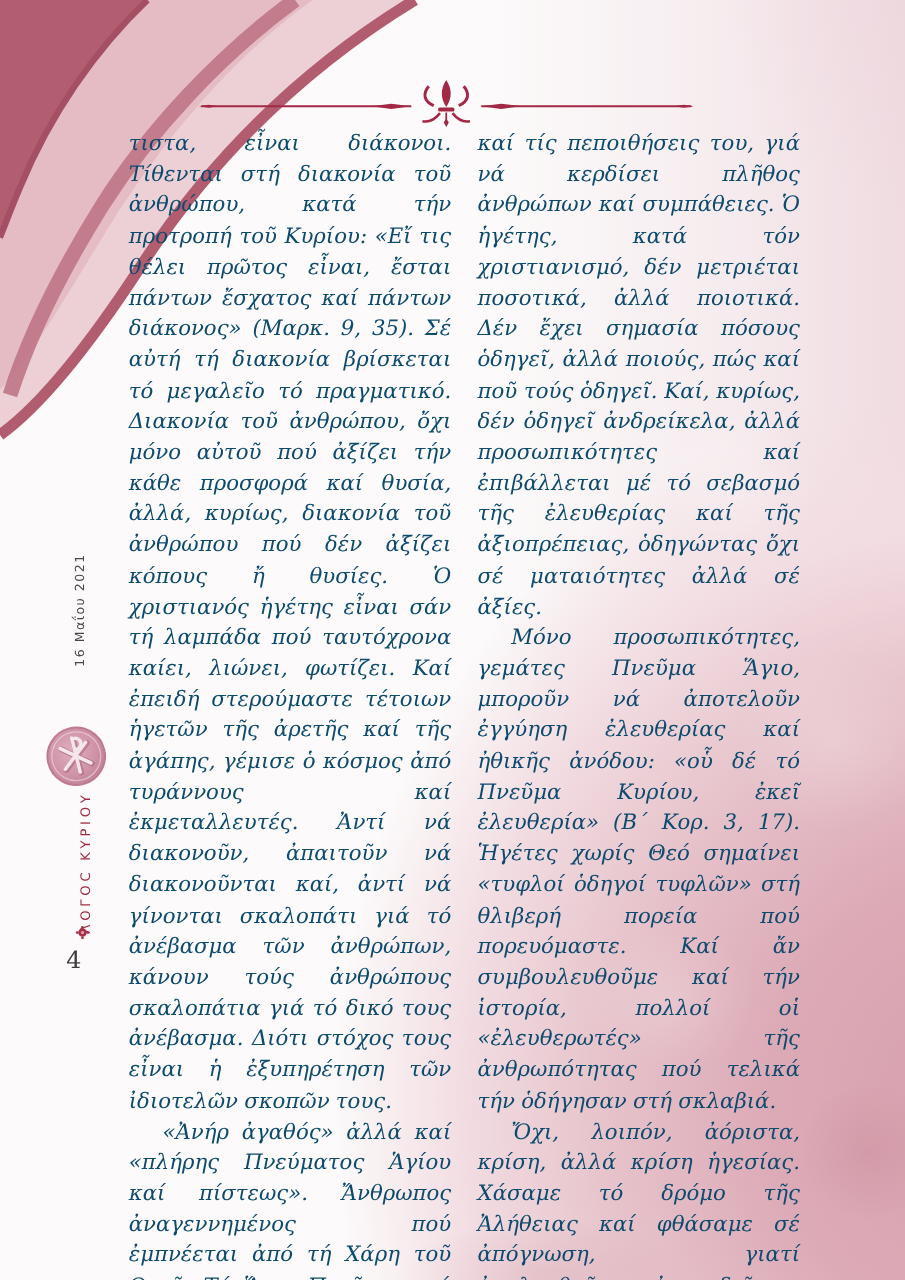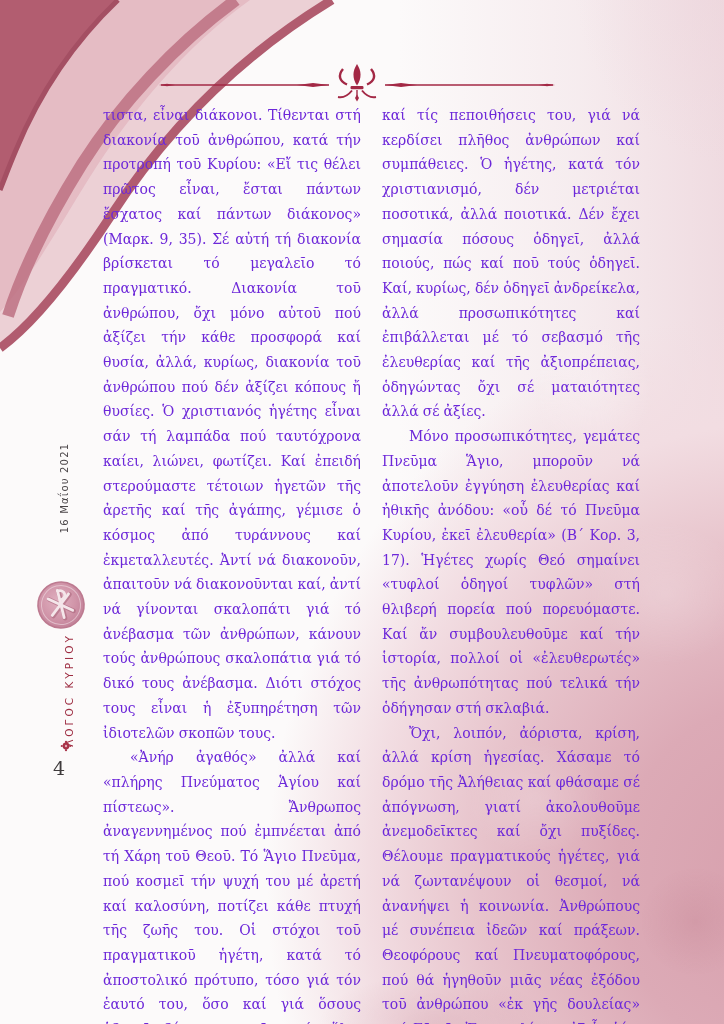--- a/index.html
+++ b/index.html
@@ -58,24 +58,25 @@
   }
 
   
   .columns{
     position:absolute;left:103px;top:103px;width:538px;
     display:flex;gap:21px;
   }
   .col{width:258px;}
   .col p{
     margin:0;
-    font-size:14px;line-height:24.7px;
-    text-align:justify;color:#6d28d9;
+    font-size:17px;line-height:24.7px;
+    text-align:justify;color:#0c4a6e;
     hyphens:auto;-webkit-hyphens:auto;
     word-spacing:-0.4px;
+    font-style:italic;
   }
   .col p + p{text-indent:27px;}
 </style>
 </head>
 <body>
 
 <div class="page">
 
   <div class="wash"></div>
   <div class="wash-texture"></div>

